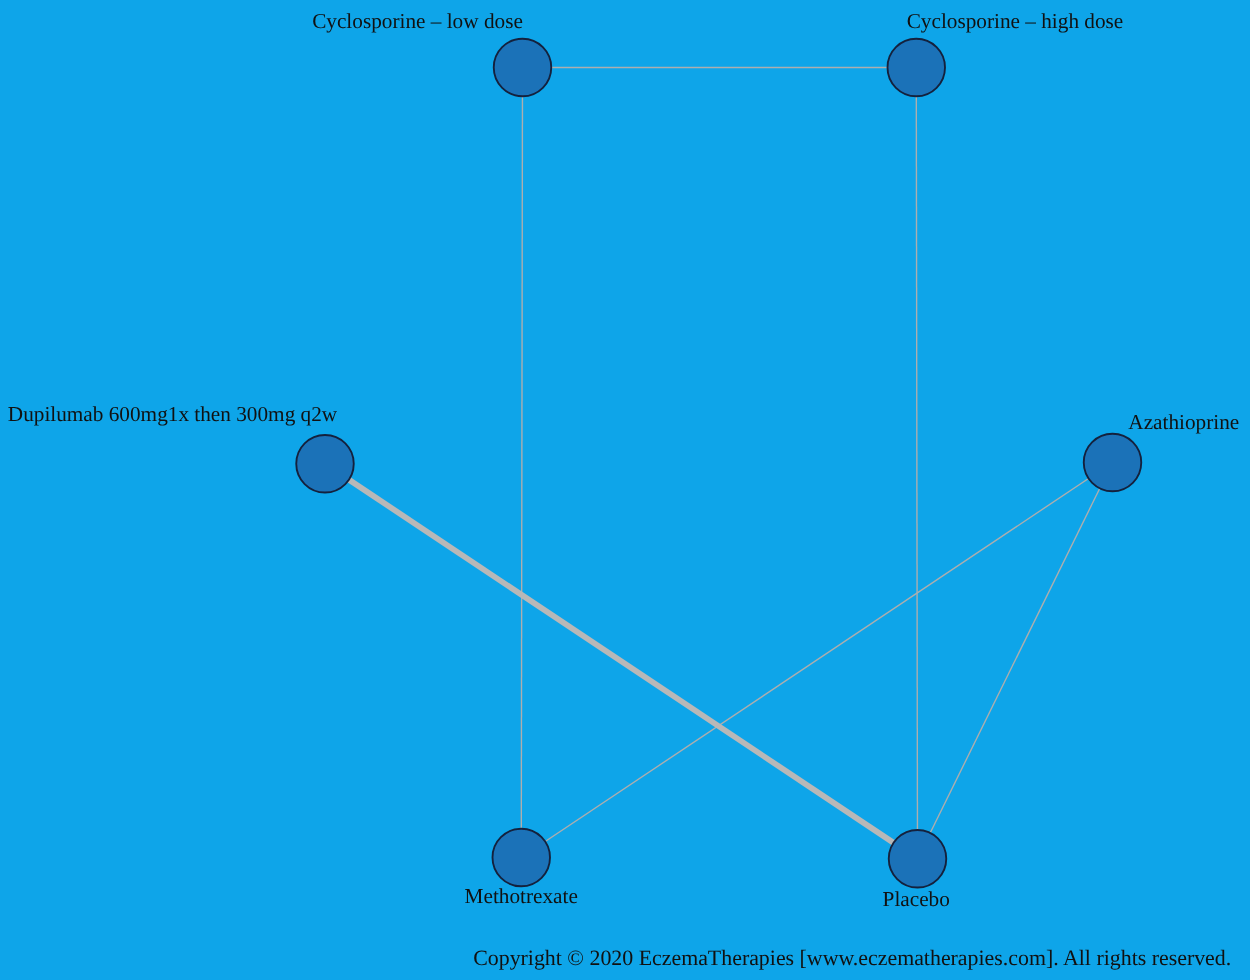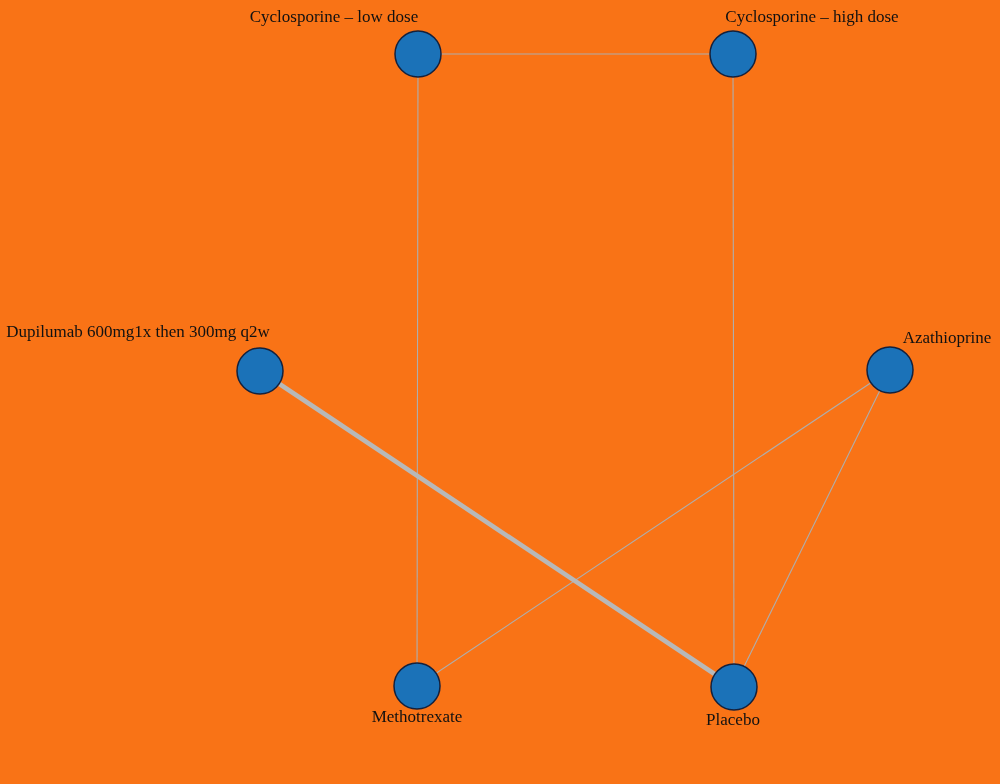--- a/index.html
+++ b/index.html
@@ -4,21 +4,21 @@
 <style>
   html, body {
     margin: 0;
     padding: 0;
     background: #ffffff;
   }
   .stage {
     position: relative;
     width: 1000px;
     height: 784px;
-    background: #f97316;
+    background: #0ea5e9;
     overflow: hidden;
     font-family: "Liberation Serif", serif;
   }
   svg.network {
     position: absolute;
     left: 0;
     top: 0;
   }
   .node-label {
     font-family: "Liberation Serif", serif;
@@ -62,14 +62,15 @@
     <g>
         <text x="334" y="22" text-anchor="middle" class="node-label">Cyclosporine – low dose</text>
         <text x="812" y="22" text-anchor="middle" class="node-label">Cyclosporine – high dose</text>
         <text x="138" y="337" text-anchor="middle" class="node-label">Dupilumab 600mg1x then 300mg q2w</text>
         <text x="947" y="343" text-anchor="middle" class="node-label">Azathioprine</text>
         <text x="417" y="722" text-anchor="middle" class="node-label">Methotrexate</text>
         <text x="733" y="725" text-anchor="middle" class="node-label">Placebo</text>
       </g>
   </svg>
 
+  <div class="copyright">Copyright © 2020 EczemaTherapies [www.eczematherapies.com]. All rights reserved.</div>
 
 </div>
 
 </body></html>

